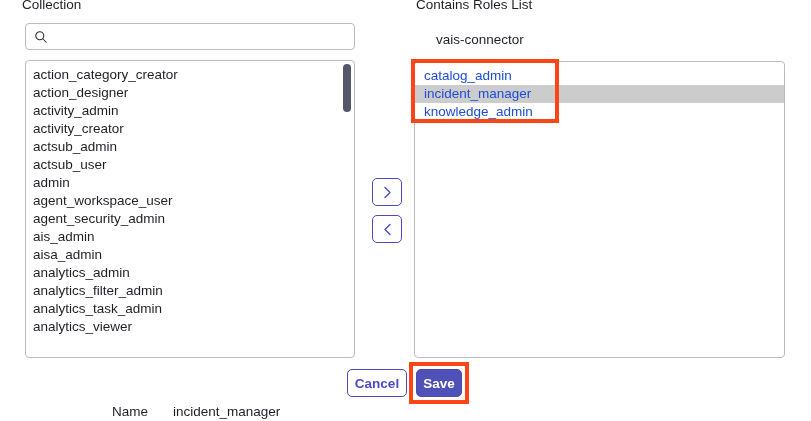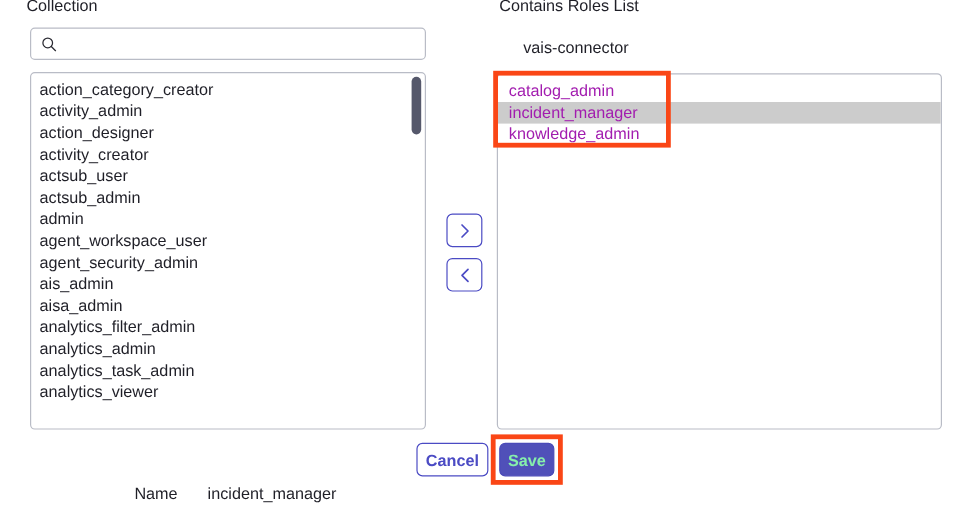--- a/index.html
+++ b/index.html
@@ -168,21 +168,21 @@
     right: 0;
     list-style: none;
     margin: 0;
     padding: 0;
   }
   #roles-list li {
     font-size: 13.5px;
     line-height: 18px;
     height: 18px;
     padding: 0 6px 0 9px;
-    color: #a21caf;
+    color: #1d4ed8;
     white-space: nowrap;
   }
   #roles-list li.selected {
     background: #cccccc;
   }
 
   
   #cancel-button {
     position: absolute;
     left: 347px;
@@ -202,21 +202,21 @@
   }
   #save-button {
     position: absolute;
     left: 416px;
     top: 369px;
     width: 46px;
     height: 28px;
     border: 1px solid #4a4ab8;
     border-radius: 5px;
     background: #5050b9;
-    color: #86efac;
+    color: #ffffff;
     font-family: "Liberation Sans", sans-serif;
     font-size: 13.5px;
     font-weight: bold;
     box-sizing: border-box;
     cursor: pointer;
     padding: 0;
   }
 
   
   #name-label {
@@ -260,32 +260,32 @@
       <circle cx="6.6" cy="6.6" r="4.6" fill="none" stroke="#2b2b33" stroke-width="1.2"></circle>
       <line x1="10" y1="10" x2="14" y2="14" stroke="#2b2b33" stroke-width="1.2" stroke-linecap="round"></line>
     </svg>
   </span>
   <input id="search-input" type="text" placeholder="" style="">
 </div>
 
 <div id="collection-listbox">
   <ul id="collection-list">
       <li>action_category_creator</li>
+      <li>action_designer</li>
       <li>activity_admin</li>
-      <li>action_designer</li>
       <li>activity_creator</li>
+      <li>actsub_admin</li>
       <li>actsub_user</li>
-      <li>actsub_admin</li>
       <li>admin</li>
       <li>agent_workspace_user</li>
       <li>agent_security_admin</li>
       <li>ais_admin</li>
       <li>aisa_admin</li>
+      <li>analytics_admin</li>
       <li>analytics_filter_admin</li>
-      <li>analytics_admin</li>
       <li>analytics_task_admin</li>
       <li>analytics_viewer</li>
     </ul>
   <div id="collection-scrollbar">
     <div id="collection-scroll-thumb"></div>
   </div>
 </div>
 
 <button class="xfer-btn" id="move-right-button">
   <span>

